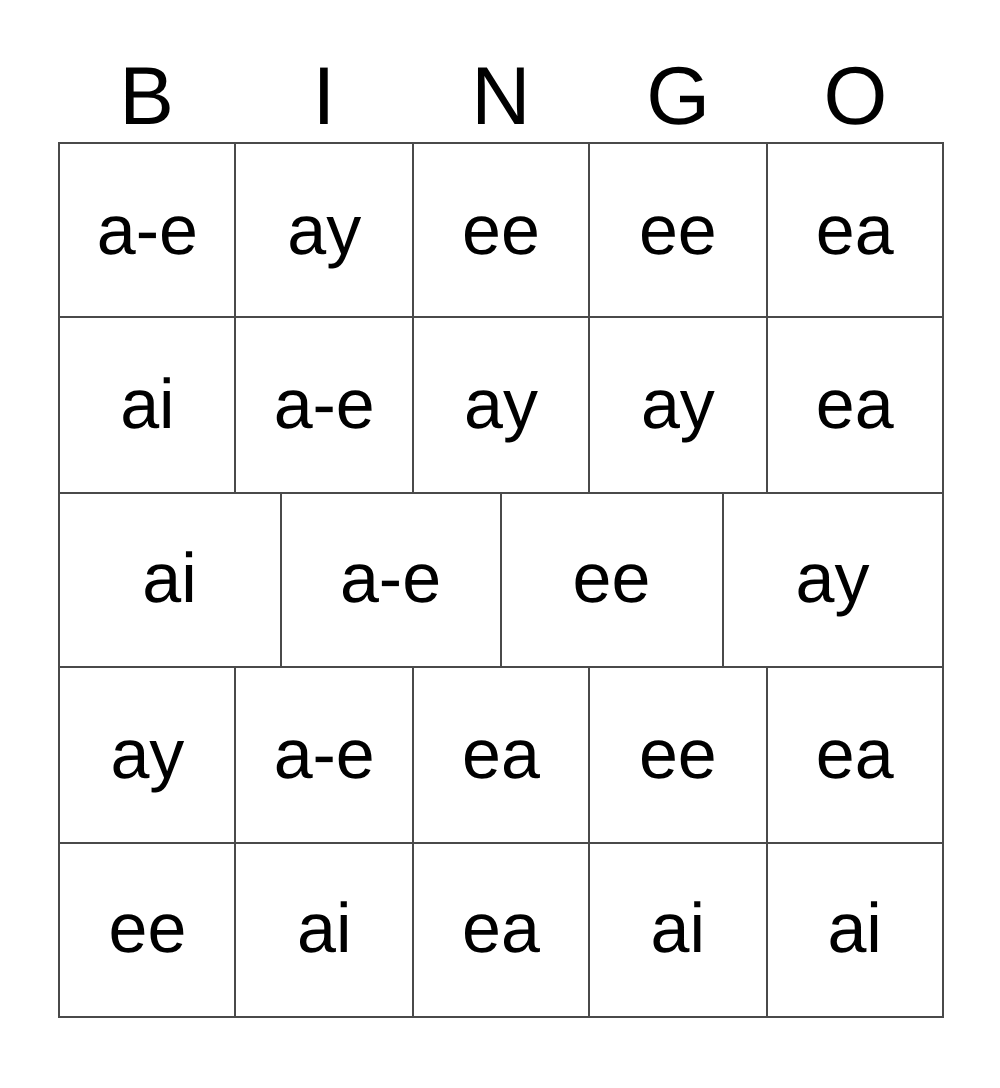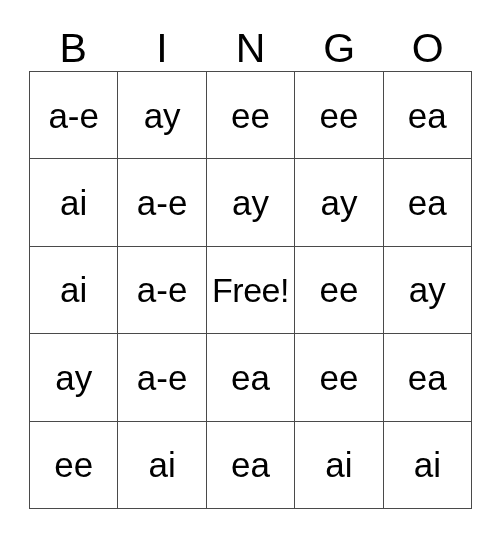--- a/index.html
+++ b/index.html
@@ -129,23 +129,20 @@
     </div>
 
     <div class="grid-row">
       <div class="cell">
           <span class="cell-text">ai</span>
         </div>
       <div class="cell">
           <span class="cell-text">a-e</span>
         </div>
       <div class="cell">
-          <span class="cell-text free">Free!</span>
-        </div>
-      <div class="cell">
           <span class="cell-text">ee</span>
         </div>
       <div class="cell">
           <span class="cell-text">ay</span>
         </div>
     </div>
 
     <div class="grid-row">
       <div class="cell">
           <span class="cell-text">ay</span>

